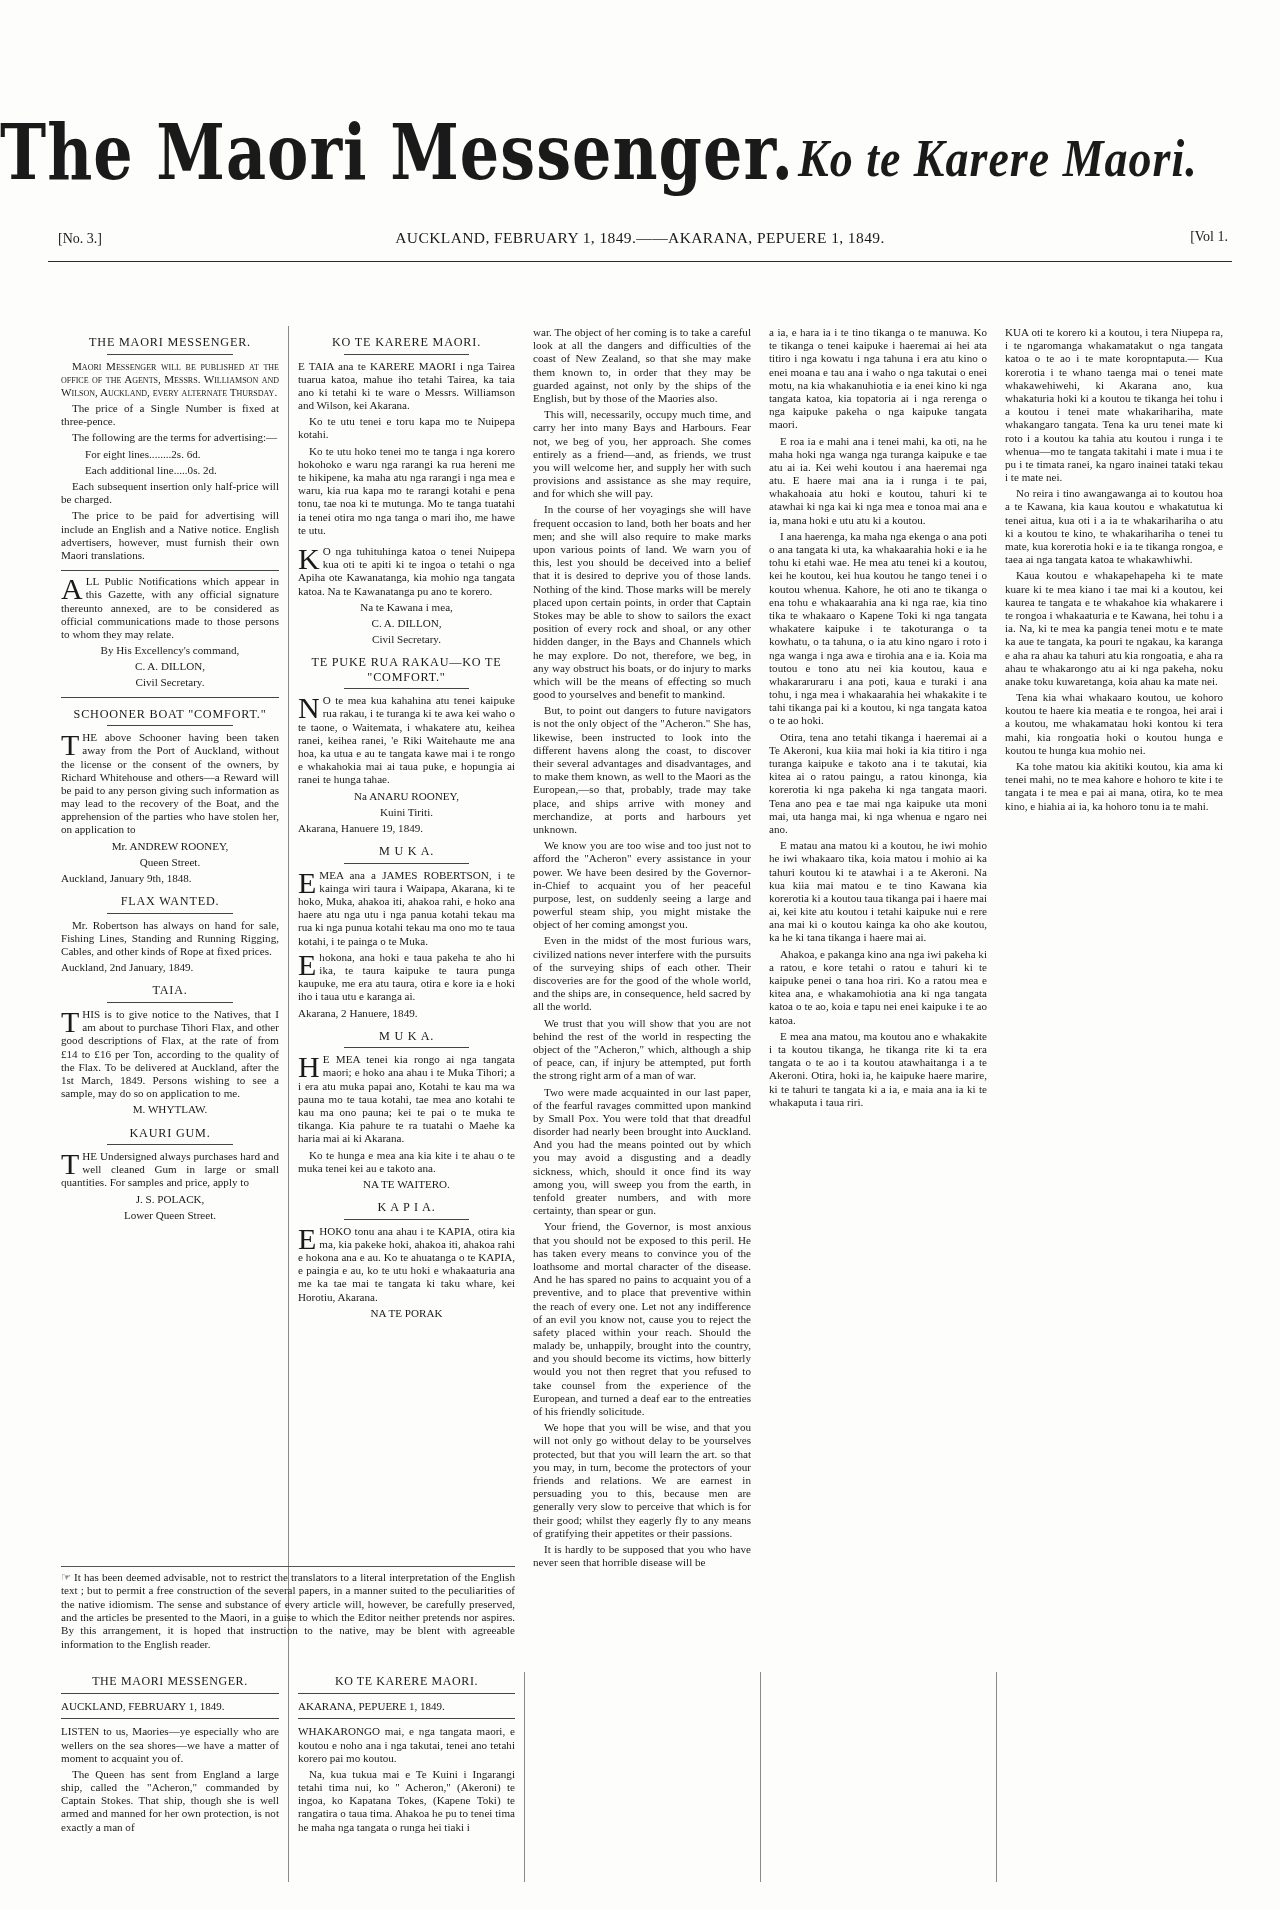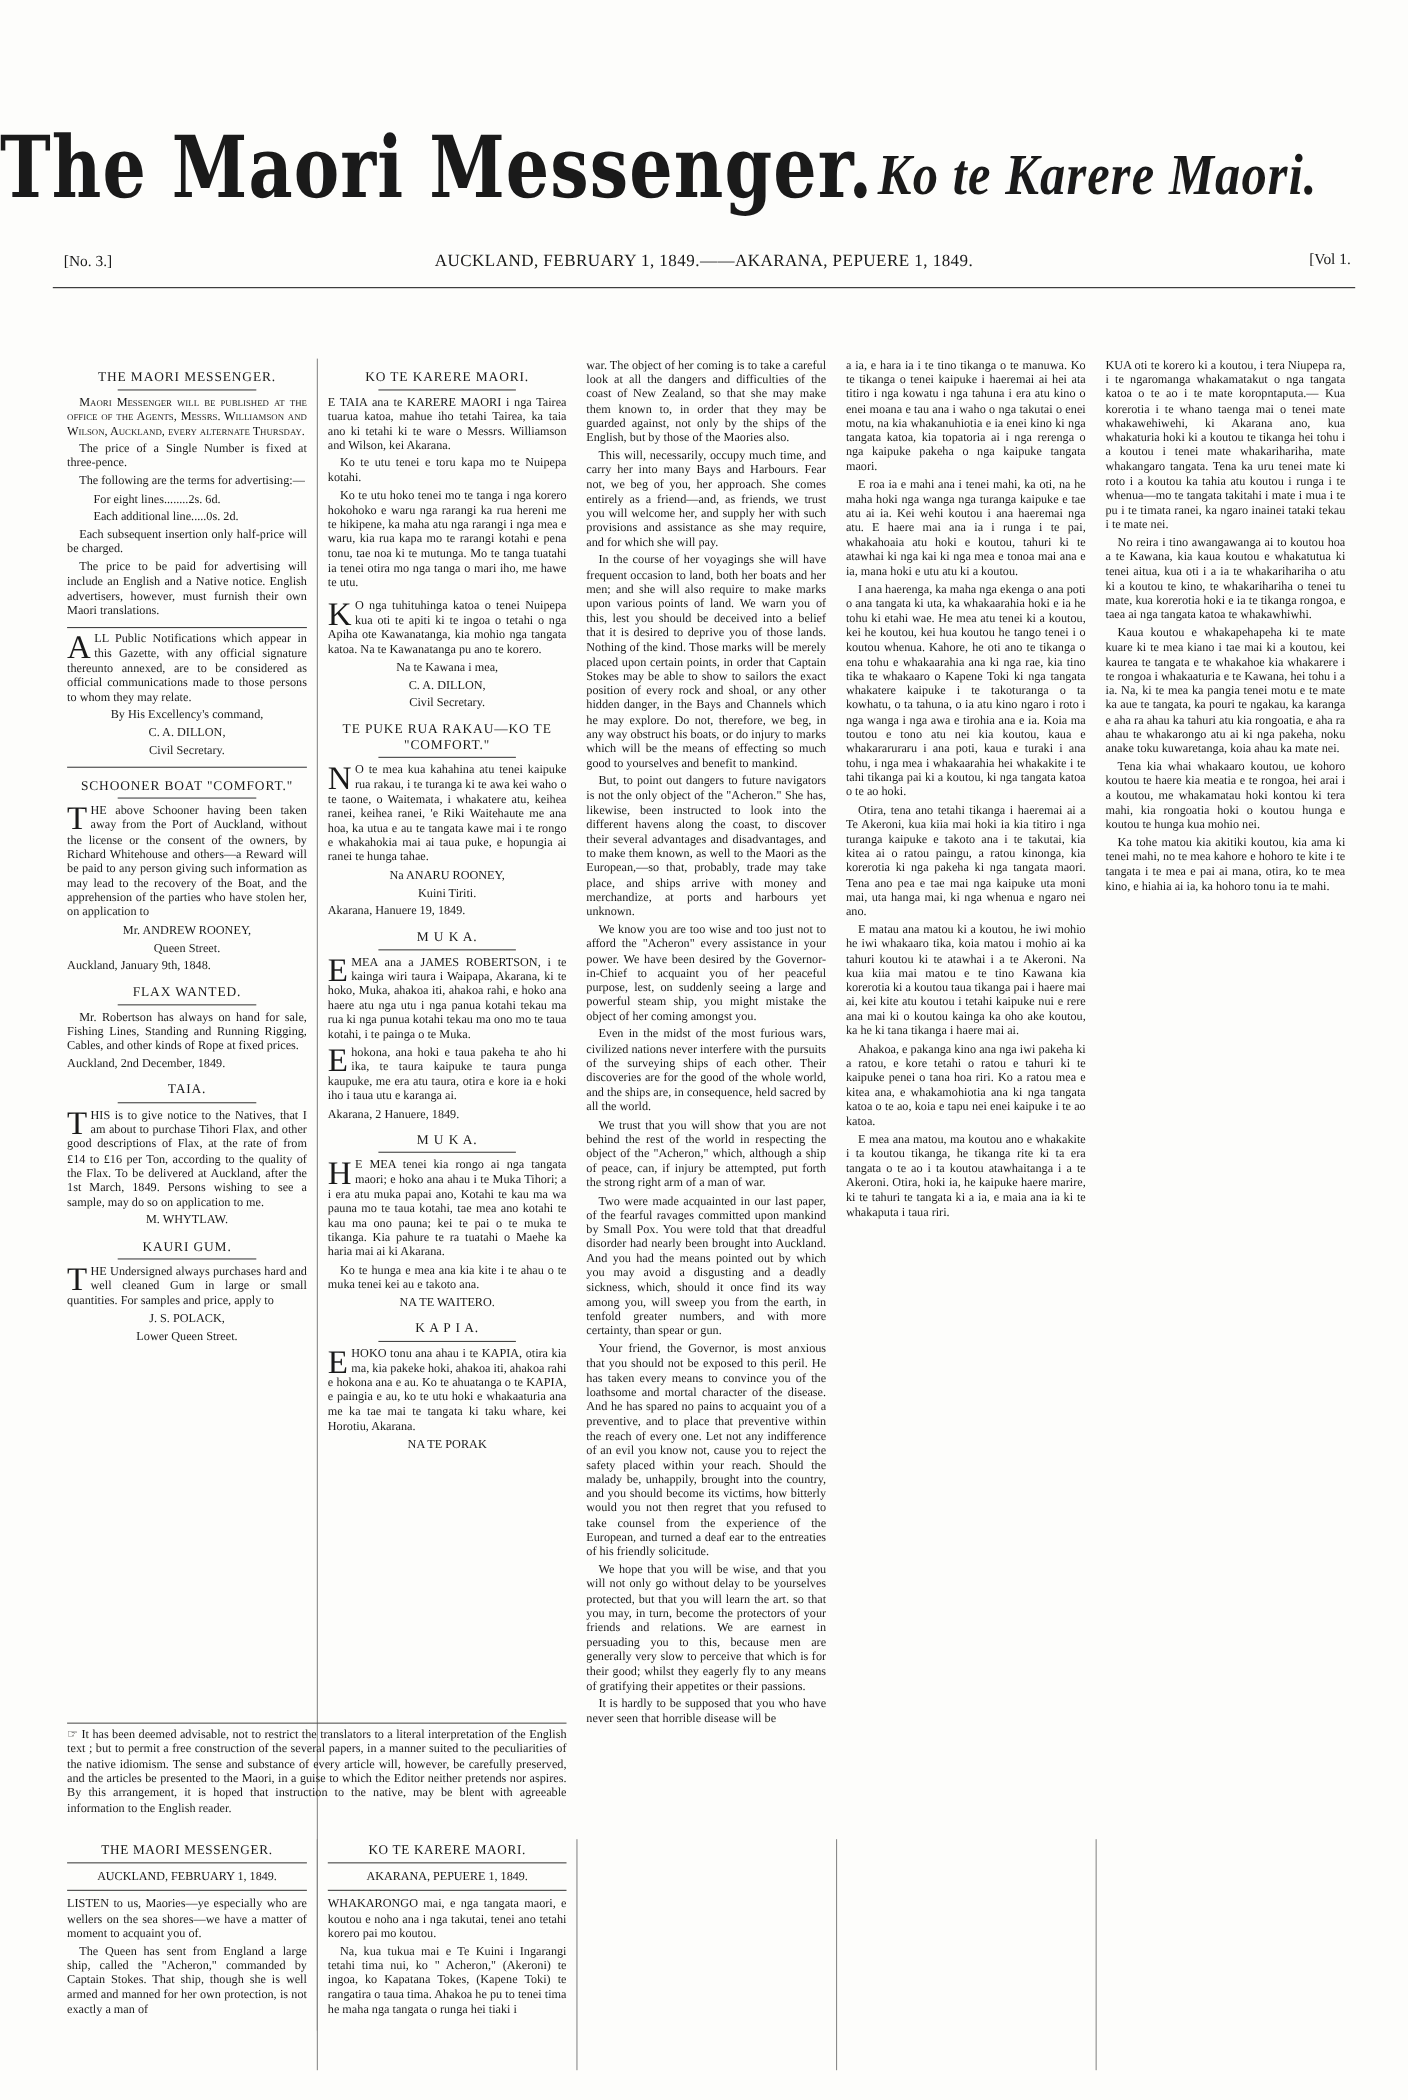--- a/index.html
+++ b/index.html
@@ -162,21 +162,21 @@
   }
   .bottomcols .col { height: 210px; overflow: hidden; }
 
   .smallcaps-head {
     text-align: center;
     font-size: 12px;
     letter-spacing: 0.6px;
     margin: 2px 0 2px 0;
   }
   .datehead {
-    text-align: center;
+    text-align: left;
     font-size: 11px;
     font-variant: small-caps;
     margin: 0 0 4px 0;
   }
 </style>
 </head>
 <body>
 
 <div class="page">
 
@@ -215,21 +215,21 @@
       <div class="sechead plain">SCHOONER BOAT "COMFORT."</div>
       <div class="hrule short"></div>
       <p class="dropcap">THE above Schooner having been taken away from the Port of Auckland, without the license or the consent of the owners, by Richard Whitehouse and others—a Reward will be paid to any person giving such information as may lead to the recovery of the Boat, and the apprehension of the parties who have stolen her, on application to</p>
       <p class="sigc">Mr. ANDREW ROONEY,</p>
       <p class="sigc">Queen Street.</p>
       <p class="noind">Auckland, January 9th, 1848.</p>
 
       <div class="sechead plain">FLAX WANTED.</div>
       <div class="hrule short"></div>
       <p>Mr. Robertson has always on hand for sale, Fishing Lines, Standing and Running Rigging, Cables, and other kinds of Rope at fixed prices.</p>
-      <p class="noind">Auckland, 2nd December, 1849.</p>
+      <p class="noind">Auckland, 2nd January, 1849.</p>
 
       <div class="sechead plain">TAIA.</div>
       <div class="hrule short"></div>
       <p class="dropcap">THIS is to give notice to the Natives, that I am about to purchase Tihori Flax, and other good descriptions of Flax, at the rate of from £14 to £16 per Ton, according to the quality of the Flax. To be delivered at Auckland, after the 1st March, 1849. Persons wishing to see a sample, may do so on application to me.</p>
       <p class="sigc">M. WHYTLAW.</p>
 
       <div class="sechead plain">KAURI GUM.</div>
       <div class="hrule short"></div>
       <p class="dropcap">THE Undersigned always purchases hard and well cleaned Gum in large or small quantities. For samples and price, apply to</p>
       <p class="sigc">J. S. POLACK,</p>

